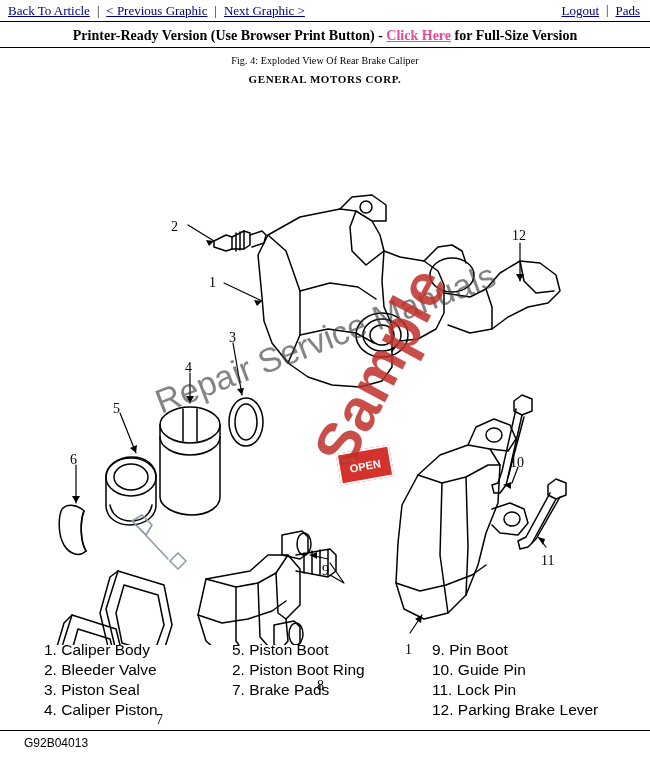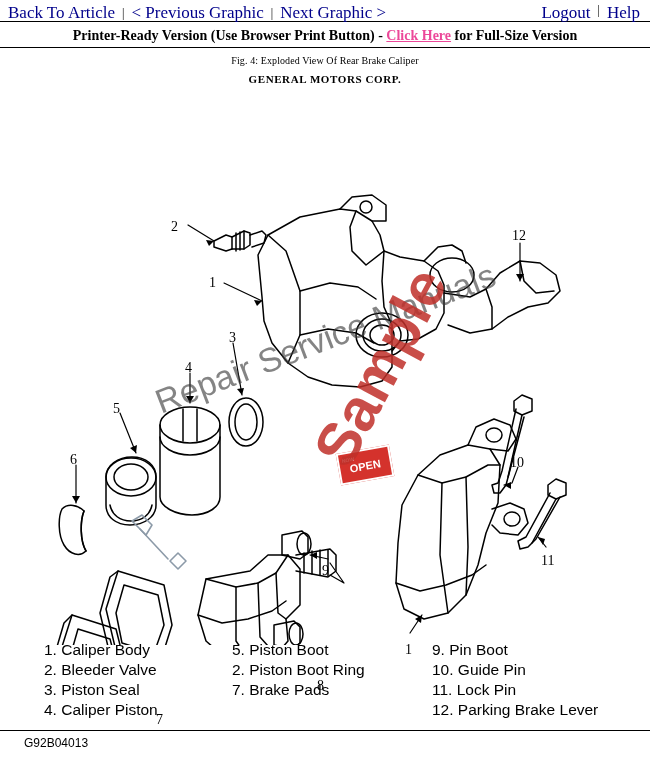--- a/index.html
+++ b/index.html
@@ -25,21 +25,22 @@
   .nav-left {
     position: absolute; left: 8px; top: 3px;
     display: flex; align-items: center; gap: 0;
   }
   .nav-right {
     position: absolute; right: 10px; top: 3px;
     display: flex; align-items: flex-start; gap: 0;
   }
   .nav-link {
     color: #00008B;
-    font-size: 17px;
+    text-decoration: underline;
+    font-size: 13px;
     cursor: pointer;
     white-space: nowrap;
   }
   .nav-sep {
     color: #000;
     padding: 0 7px;
     font-size: 12px;
   }
 
   
@@ -178,21 +179,21 @@
     <div class="nav-left">
       <span class="nav-link">Back To Article</span>
       <span class="nav-sep">|</span>
       <span class="nav-link">&lt; Previous Graphic</span>
       <span class="nav-sep">|</span>
       <span class="nav-link">Next Graphic &gt;</span>
     </div>
     <div class="nav-right">
       <span class="nav-link">Logout</span>
       <span class="nav-sep">|</span>
-      <span class="nav-link">Help</span>
+      <span class="nav-link">Pads</span>
     </div>
   </div>
 
   <div class="printer-bar">
     <span>Printer-Ready Version (Use Browser Print Button) - </span><span class="pr-link">Click Here</span><span> for Full-Size Version</span>
   </div>
 
   <div class="fig-caption">Fig. 4: Exploded View Of Rear Brake Caliper</div>
   <div class="corp">GENERAL MOTORS CORP.</div>
 

